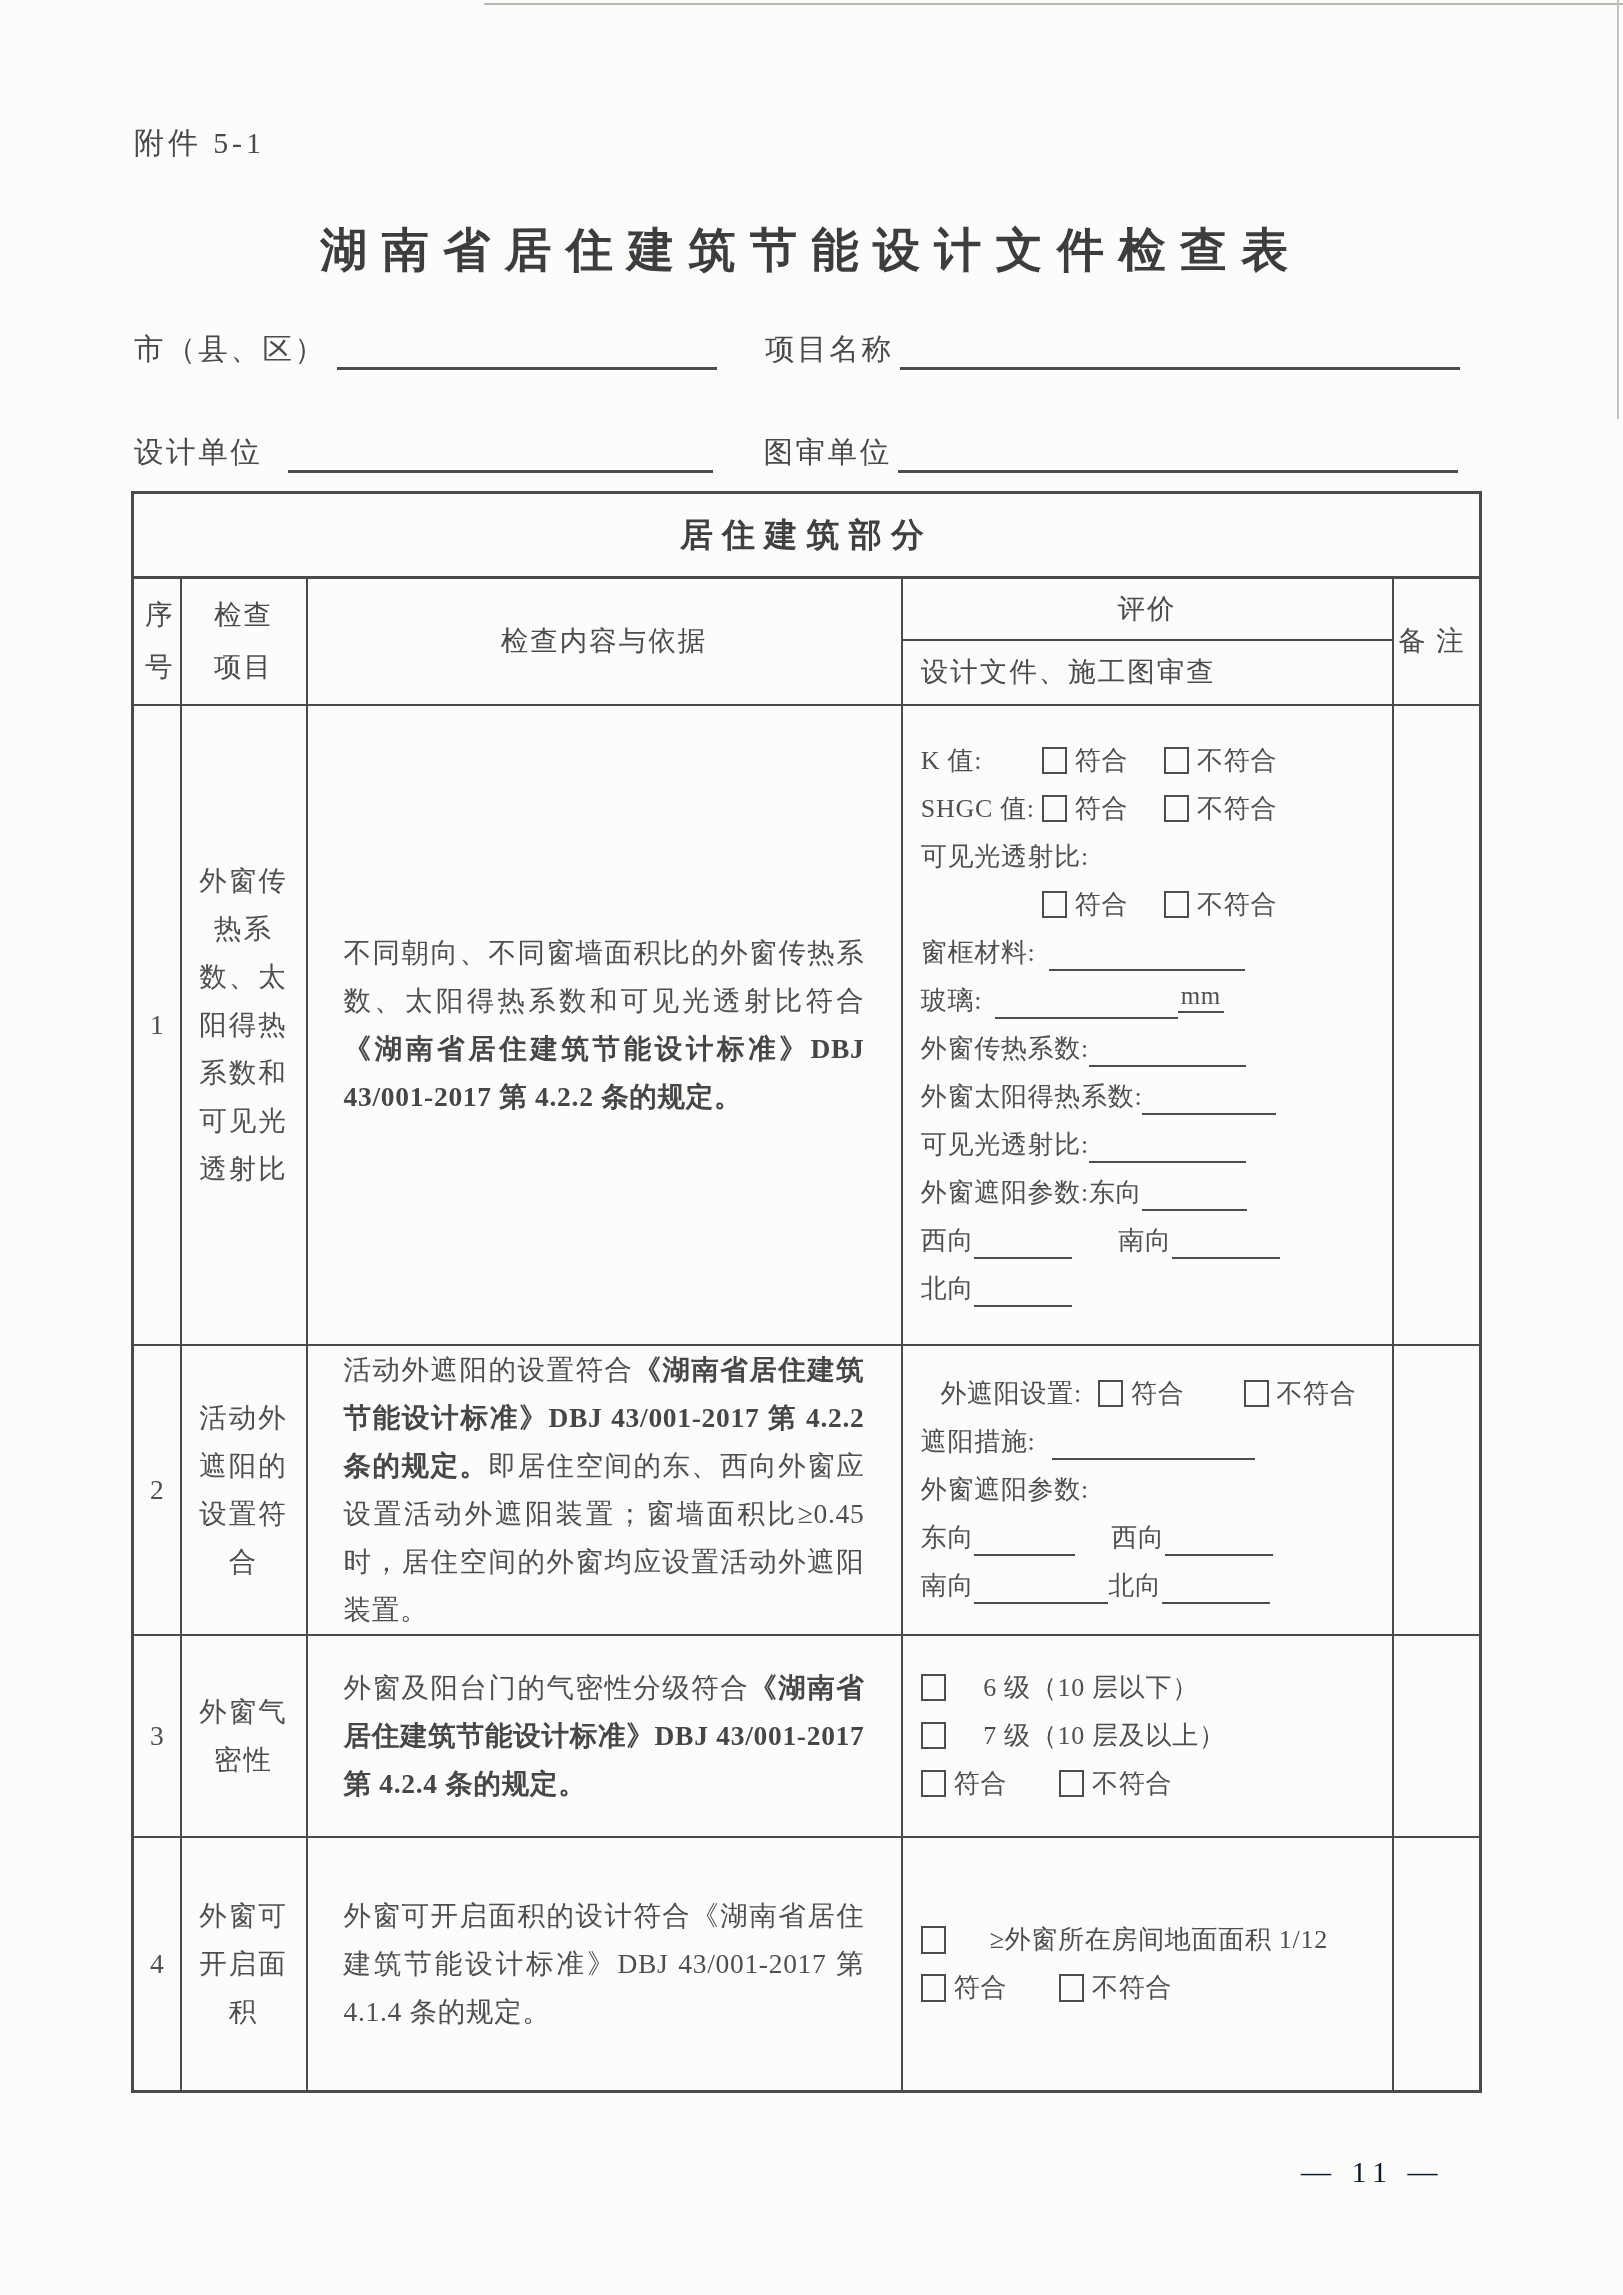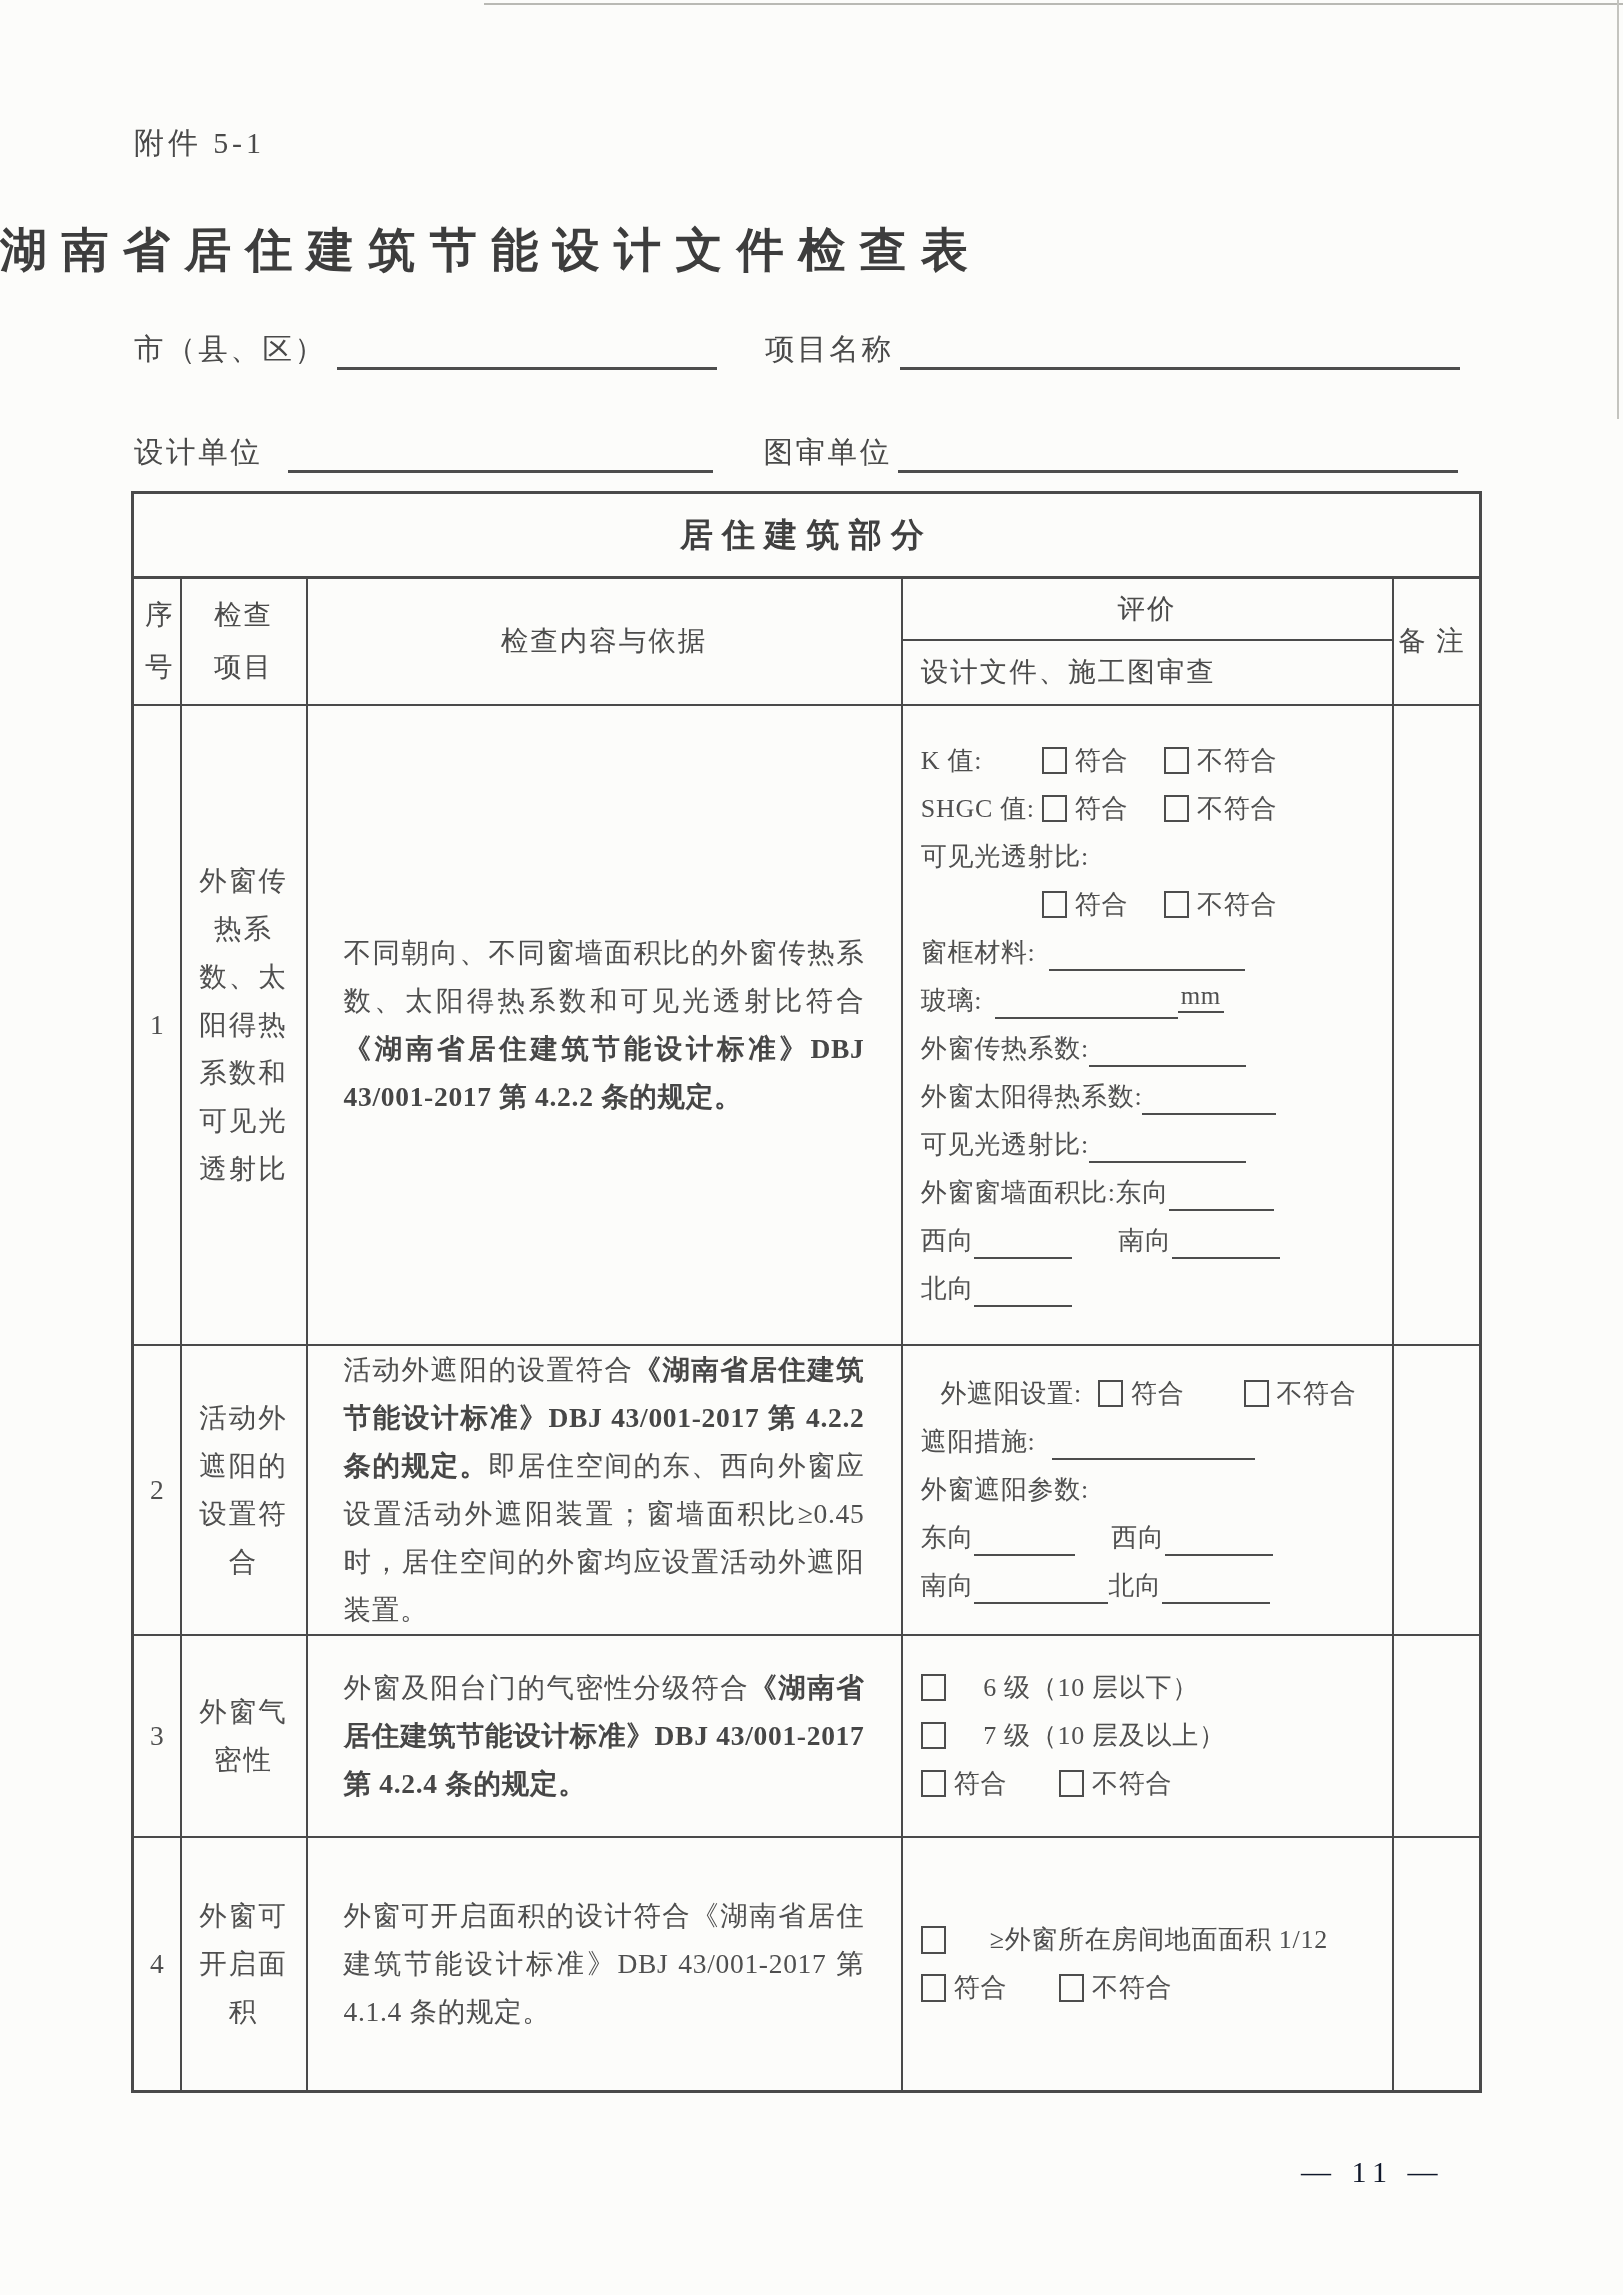--- a/index.html
+++ b/index.html
@@ -12,21 +12,21 @@
     position:relative;width:1623px;height:2295px;overflow:hidden;
     background:#fcfcfa;color:#4c4c4c;
   }
   
   .scan-edge-top{position:absolute;top:2.6px;left:484px;width:1139px;height:2px;background:#b9b9b4;}
   .scan-edge-right{position:absolute;top:0;right:3.9px;width:2px;height:419px;background:#c4c4bf;}
 
   .attachment{position:absolute;left:134px;top:123px;font-size:30px;letter-spacing:3.9px;color:#4a4a4a;}
   .doc-title{
     position:absolute;left:0;top:219px;width:100%;
-    text-align:left;font-size:47px;font-weight:700;letter-spacing:14.4px;
+    text-align:center;font-size:47px;font-weight:700;letter-spacing:14.4px;
     color:#3d3d3d;margin:0;
   }
 
   .form-row{position:absolute;left:134px;display:flex;align-items:flex-end;height:46px;
     font-size:29.5px;letter-spacing:2.6px;color:#4a4a4a;white-space:nowrap;}
   #form-row-a{top:324px;}
   #form-row-b{top:427px;}
   .fgap{flex:none;height:0.7px;}
   .fblank{flex:none;height:6.5px;border-bottom:3.9px solid #4d4d4d;margin-bottom:0px;}
   .g16{width:10.5px}.g40{width:26px}.g74{width:48px}.g77{width:50px}.g10{width:6.5px}
@@ -191,21 +191,21 @@
             </div>
             <div class="eline">
               <span class="etxt">外窗太阳得热系数:</span>
               <span class="blank" style="width: 134px;"></span>
             </div>
             <div class="eline">
               <span class="etxt">可见光透射比:</span>
               <span class="blank" style="width: 157px;"></span>
             </div>
             <div class="eline">
-              <span class="etxt">外窗窗墙面积比:东向</span>
+              <span class="etxt">外窗遮阳参数:东向</span>
               <span class="blank" style="width: 105px;"></span>
             </div>
             <div class="eline">
               <span class="etxt">西向</span>
               <span class="blank" style="width: 98px;"></span>
               <span class="gap" style="width: 46px;"></span>
               <span class="etxt">南向</span>
               <span class="blank" style="width: 108px;"></span>
             </div>
             <div class="eline">

